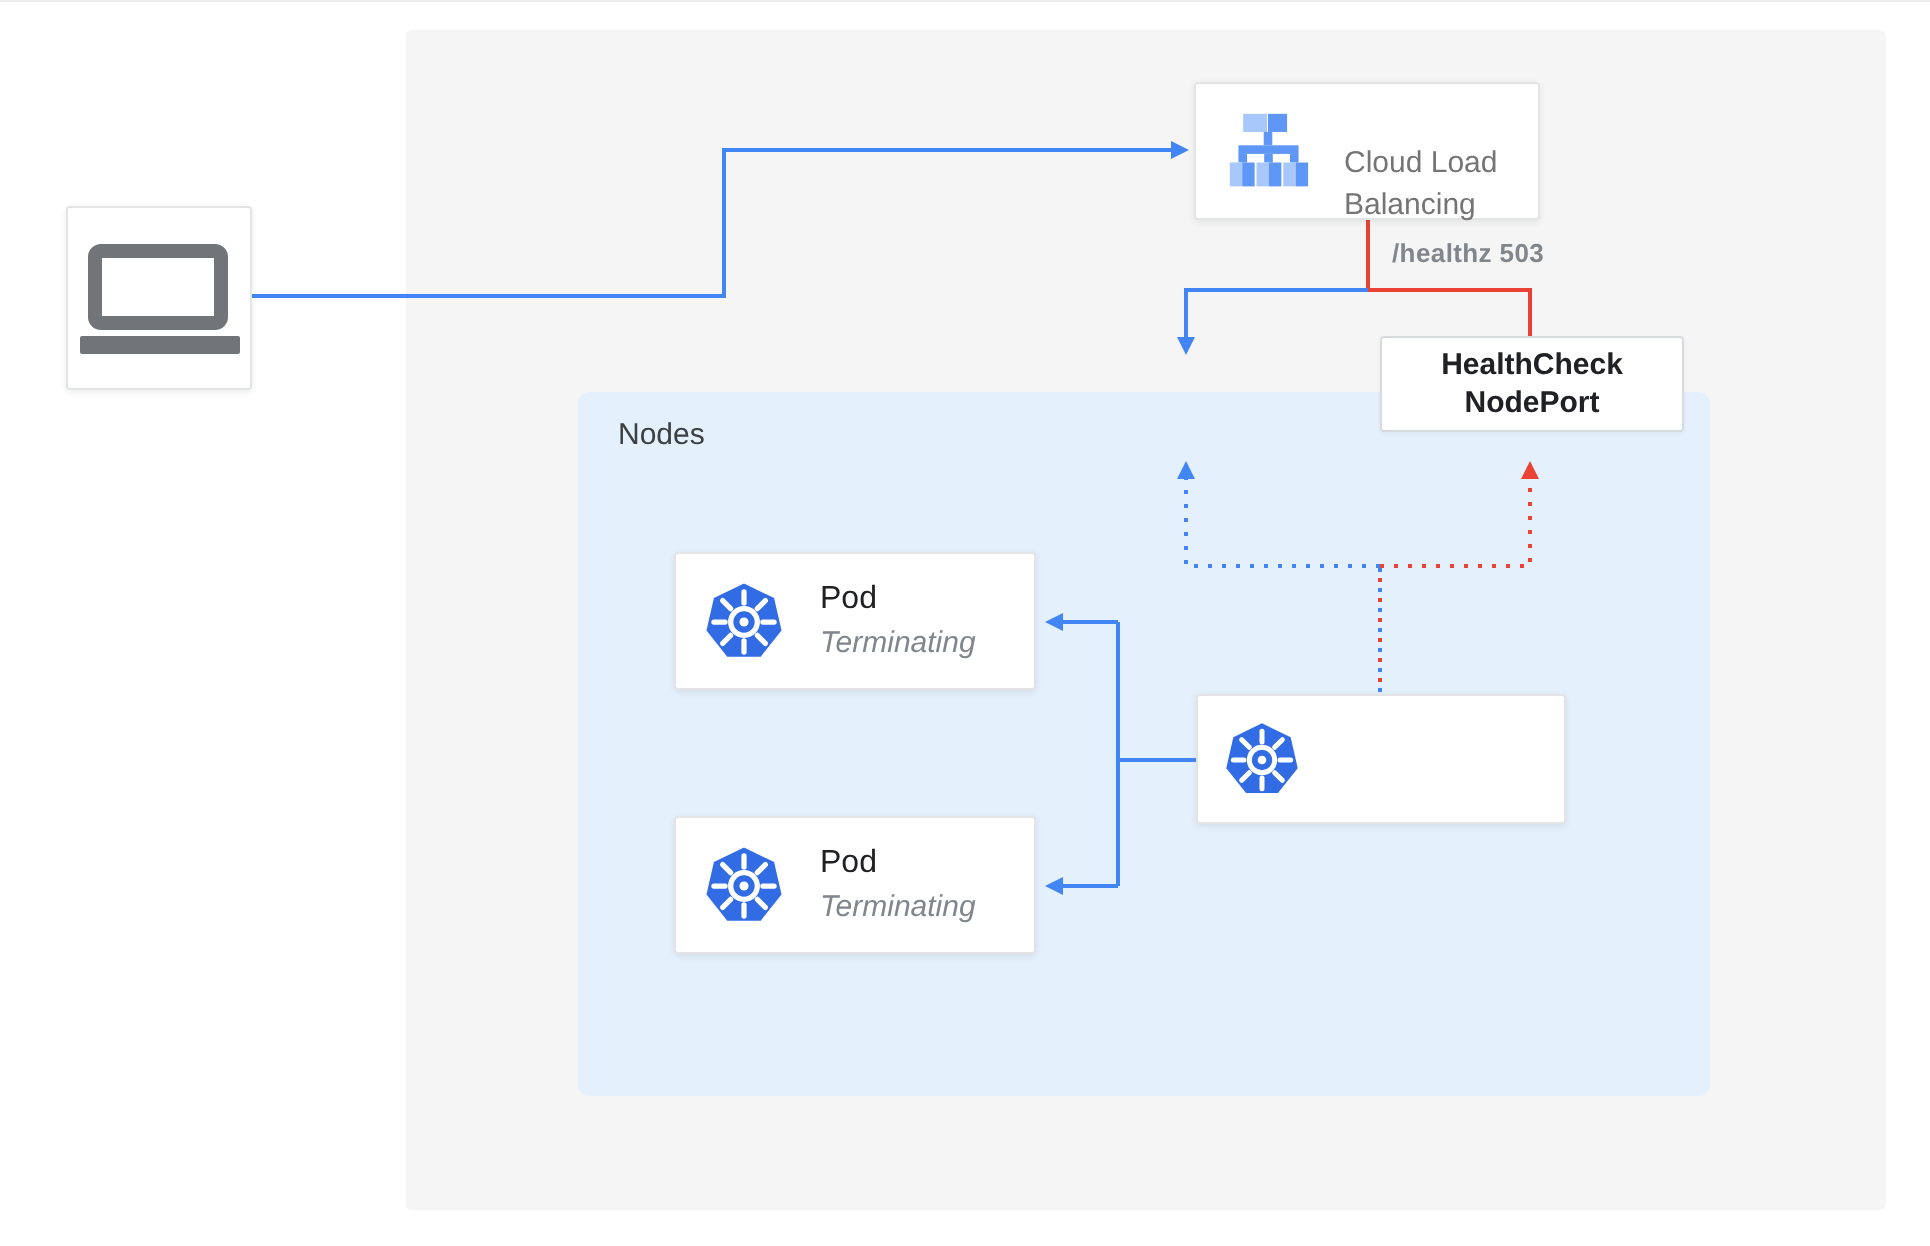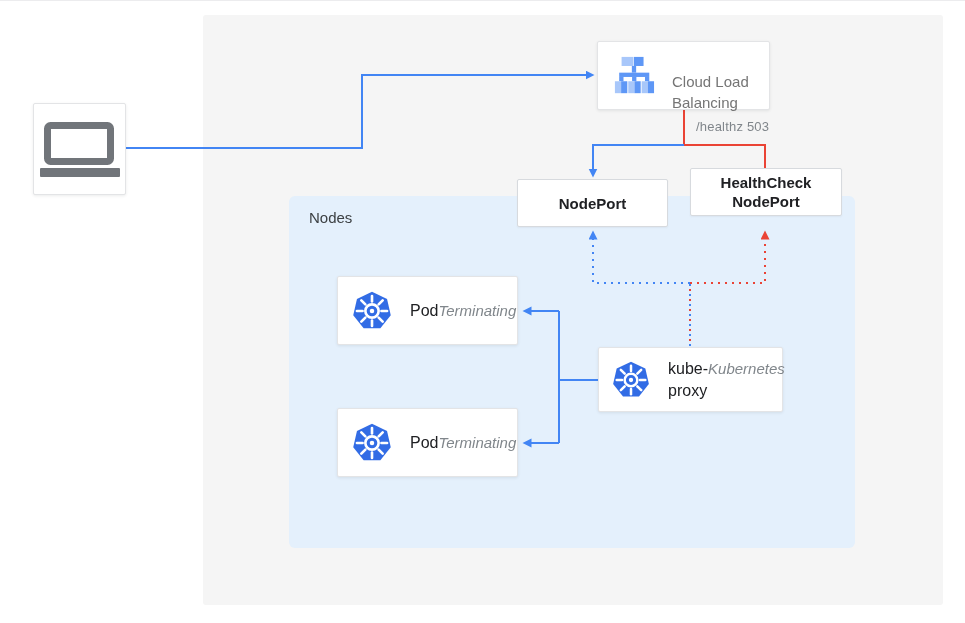--- a/index.html
+++ b/index.html
@@ -25,38 +25,38 @@
   .st-red{stroke:var(--red);fill:none;stroke-width:2;}
   .dotted{stroke-dasharray:2 5;}
   .dot-alt-a{stroke-dasharray:2 8;}
   .dot-alt-b{stroke-dasharray:2 8;stroke-dashoffset:-5;}
   .fill-blue{fill:var(--blue);}
   .fill-red{fill:var(--red);}
   .card{position:absolute;background:#fff;border:1px solid var(--card_border);
     border-radius:2px;box-shadow:0 1px 3px rgba(60,64,67,.10);
     display:flex;align-items:center;box-sizing:border-box;}
   .card .icon-wrap{flex:0 0 auto;display:flex;align-items:center;justify-content:center;}
-  .card .text-block{display:flex;flex-direction:row;}
+  .card .text-block{display:flex;flex-direction:column;}
   .title{font-size:16px;color:var(--text_dark);line-height:22px;}
   .subtitle{font-size:15px;color:var(--text_gray);line-height:21px;font-style:italic;}
   .laptop-card{left:33px;top:103px;width:93px;height:92px;justify-content:center;}
   .clb-card{left:597px;top:41px;width:173px;height:69px;padding-left:13px;}
   .clb-card .clb-text{font-size:15px;color:#757575;line-height:21px;width:95px;margin-left:15px;margin-top:32px;}
   .pod1-card{left:337px;top:276px;width:181px;height:69px;padding-left:13px;}
   .pod2-card{left:337px;top:408px;width:181px;height:69px;padding-left:13px;}
   .kproxy-card{left:598px;top:347px;width:185px;height:65px;padding-left:12px;}
   .pod-text{margin-left:17px;}
   .port{position:absolute;background:#fff;border:1px solid var(--port_border);
     border-radius:2px;display:flex;align-items:center;justify-content:center;
     font-weight:bold;font-size:15px;color:var(--text_dark);
     text-align:center;line-height:19px;box-sizing:border-box;
     box-shadow:0 1px 2px rgba(60,64,67,.06);}
   .nodeport-box{left:517px;top:179px;width:151px;height:48px;}
   .hcport-box{left:690px;top:168px;width:152px;height:48px;padding:0 20px;}
-  .healthz{position:absolute;left:696px;top:119px;font-size:13px;font-weight:normal;
+  .healthz{position:absolute;left:696px;top:119px;font-size:13px;font-weight:bold;
     color:var(--text_gray);letter-spacing:.2px;}
 </style>
 </head>
 <body>
 
 <div class="stage">
 
   <div class="top-rule"></div>
   <div class="panel-gray"></div>
 
@@ -118,21 +118,20 @@
         <rect x="24.5" y="27.5" width="6.5" height="12.5" fill="var(--lb_dark)"></rect>
         <rect x="32" y="27.5" width="6.5" height="12.5" fill="var(--lb_light)"></rect>
         <rect x="38.5" y="27.5" width="6.5" height="12.5" fill="var(--lb_dark)"></rect>
       </svg>
     </span>
     <span class="clb-text">Cloud Load Balancing</span>
   </div>
 
   <div class="healthz">/healthz 503</div>
 
-  <div class="port nodeport-box">NodePort</div>
   <div class="port hcport-box">HealthCheck NodePort</div>
 
   <div class="card pod1-card">
     <span class="icon-wrap">
       <svg width="42" height="42" viewBox="0 0 24 24">
         <polygon points="12,1 20.6,5.14 22.72,14.45 16.78,21.91 7.22,21.91 1.28,14.45 3.4,5.14" fill="var(--k8s_blue)"></polygon>
         <g stroke="#fff" stroke-width="1.5" stroke-linecap="round">
           <circle cx="12" cy="12" r="3.8" fill="none"></circle>
           <line x1="12" y1="6.6" x2="12" y2="3.4"></line>
           <line x1="15.8" y1="8.2" x2="18.1" y2="5.9"></line>
@@ -187,19 +186,15 @@
           <line x1="17.4" y1="12" x2="20.6" y2="12"></line>
           <line x1="15.8" y1="15.8" x2="18.1" y2="18.1"></line>
           <line x1="12" y1="17.4" x2="12" y2="20.6"></line>
           <line x1="8.2" y1="15.8" x2="5.9" y2="18.1"></line>
           <line x1="6.6" y1="12" x2="3.4" y2="12"></line>
           <line x1="8.2" y1="8.2" x2="5.9" y2="5.9"></line>
         </g>
         <circle cx="12" cy="12" r="1.3" fill="#fff"></circle>
       </svg>
     </span>
-    <span class="text-block pod-text">
-      <span class="title">kube-proxy</span>
-      <span class="subtitle">Kubernetes</span>
-    </span>
   </div>
 
 </div>
 
 </body></html>

